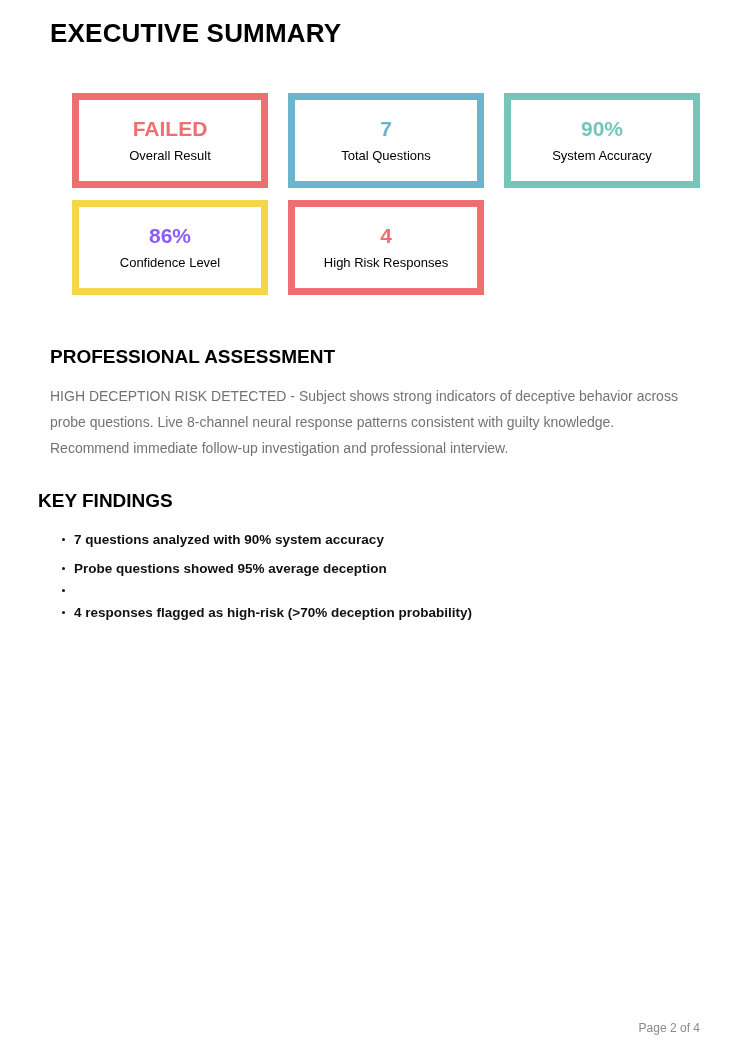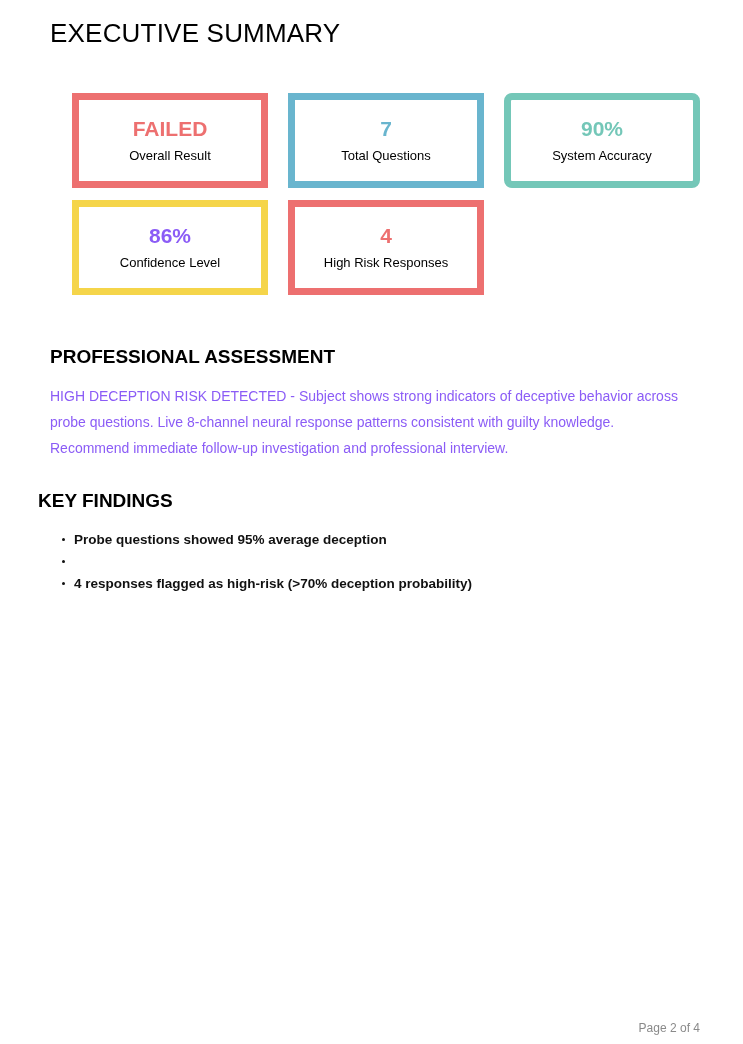--- a/index.html
+++ b/index.html
@@ -15,21 +15,21 @@
   .page {
     width: 743px;
     height: 1044px;
     position: relative;
     background: #ffffff;
   }
   .page-title {
     margin: 18px 43px 0 50px;
     font-size: 26px;
     line-height: 30px;
-    font-weight: 400;
+    font-weight: 700;
     letter-spacing: 0.2px;
     color: #000;
   }
   .cards-grid {
     margin: 45px 43px 0 72px;
     display: grid;
     grid-template-columns: 1fr 1fr 1fr;
     column-gap: 20px;
     row-gap: 12px;
   }
@@ -62,21 +62,21 @@
     font-weight: 800;
     color: #000;
   }
   .section-heading.findings { margin-top: 28px; margin-left: 38px; }
   .assessment-body {
     margin: 14px 50px 0 50px;
     max-width: 648px;
     font-size: 14px;
     line-height: 26px;
     font-weight: 400;
-    color: #8b5cf6;
+    color: #737373;
   }
   .findings-list {
     list-style: none;
     margin: 18px 50px 0 62px;
   }
   .finding {
     display: flex;
     align-items: center;
     margin-bottom: 12px;
     line-height: 17px;
@@ -117,21 +117,21 @@
       <div class="card-value" style="color: rgb(237, 112, 112);">FAILED</div>
       <div class="card-label">Overall Result</div>
     </div>
 
 
     <div class="card" style="border-color: rgb(105, 181, 206);">
       <div class="card-value" style="color: rgb(105, 181, 206);">7</div>
       <div class="card-label">Total Questions</div>
     </div>
 
-    <div class="card" style="border-color: rgb(116, 199, 184); border-radius: 8px;">
+    <div class="card" style="border-color: rgb(116, 199, 184);">
       <div class="card-value" style="color: rgb(116, 199, 184);">90%</div>
       <div class="card-label">System Accuracy</div>
     </div>
 
     <div class="card" style="border-color: rgb(245, 213, 74);">
       <div class="card-value" style="color: #8b5cf6;">86%</div>
       <div class="card-label">Confidence Level</div>
     </div>
 
     <div class="card" style="border-color: rgb(237, 112, 112);">
@@ -143,20 +143,24 @@
 
   <h2 class="section-heading">PROFESSIONAL ASSESSMENT</h2>
 
   <p class="assessment-body">HIGH DECEPTION RISK DETECTED - Subject shows strong indicators of deceptive behavior across probe questions. Live 8-channel neural response patterns consistent with guilty knowledge. Recommend immediate follow-up investigation and professional interview.</p>
 
   <h2 class="section-heading findings">KEY FINDINGS</h2>
 
   <ul class="findings-list">
     <li class="finding">
       <span class="dot"></span>
+      <span class="finding-text">7 questions analyzed with 90% system accuracy</span>
+    </li>
+    <li class="finding">
+      <span class="dot"></span>
       <span class="finding-text">Probe questions showed 95% average deception</span>
     </li>
     <li class="finding">
       <span class="dot"></span>
     </li>
     <li class="finding">
       <span class="dot"></span>
       <span class="finding-text">4 responses flagged as high-risk (&gt;70% deception probability)</span>
     </li>
   </ul>

